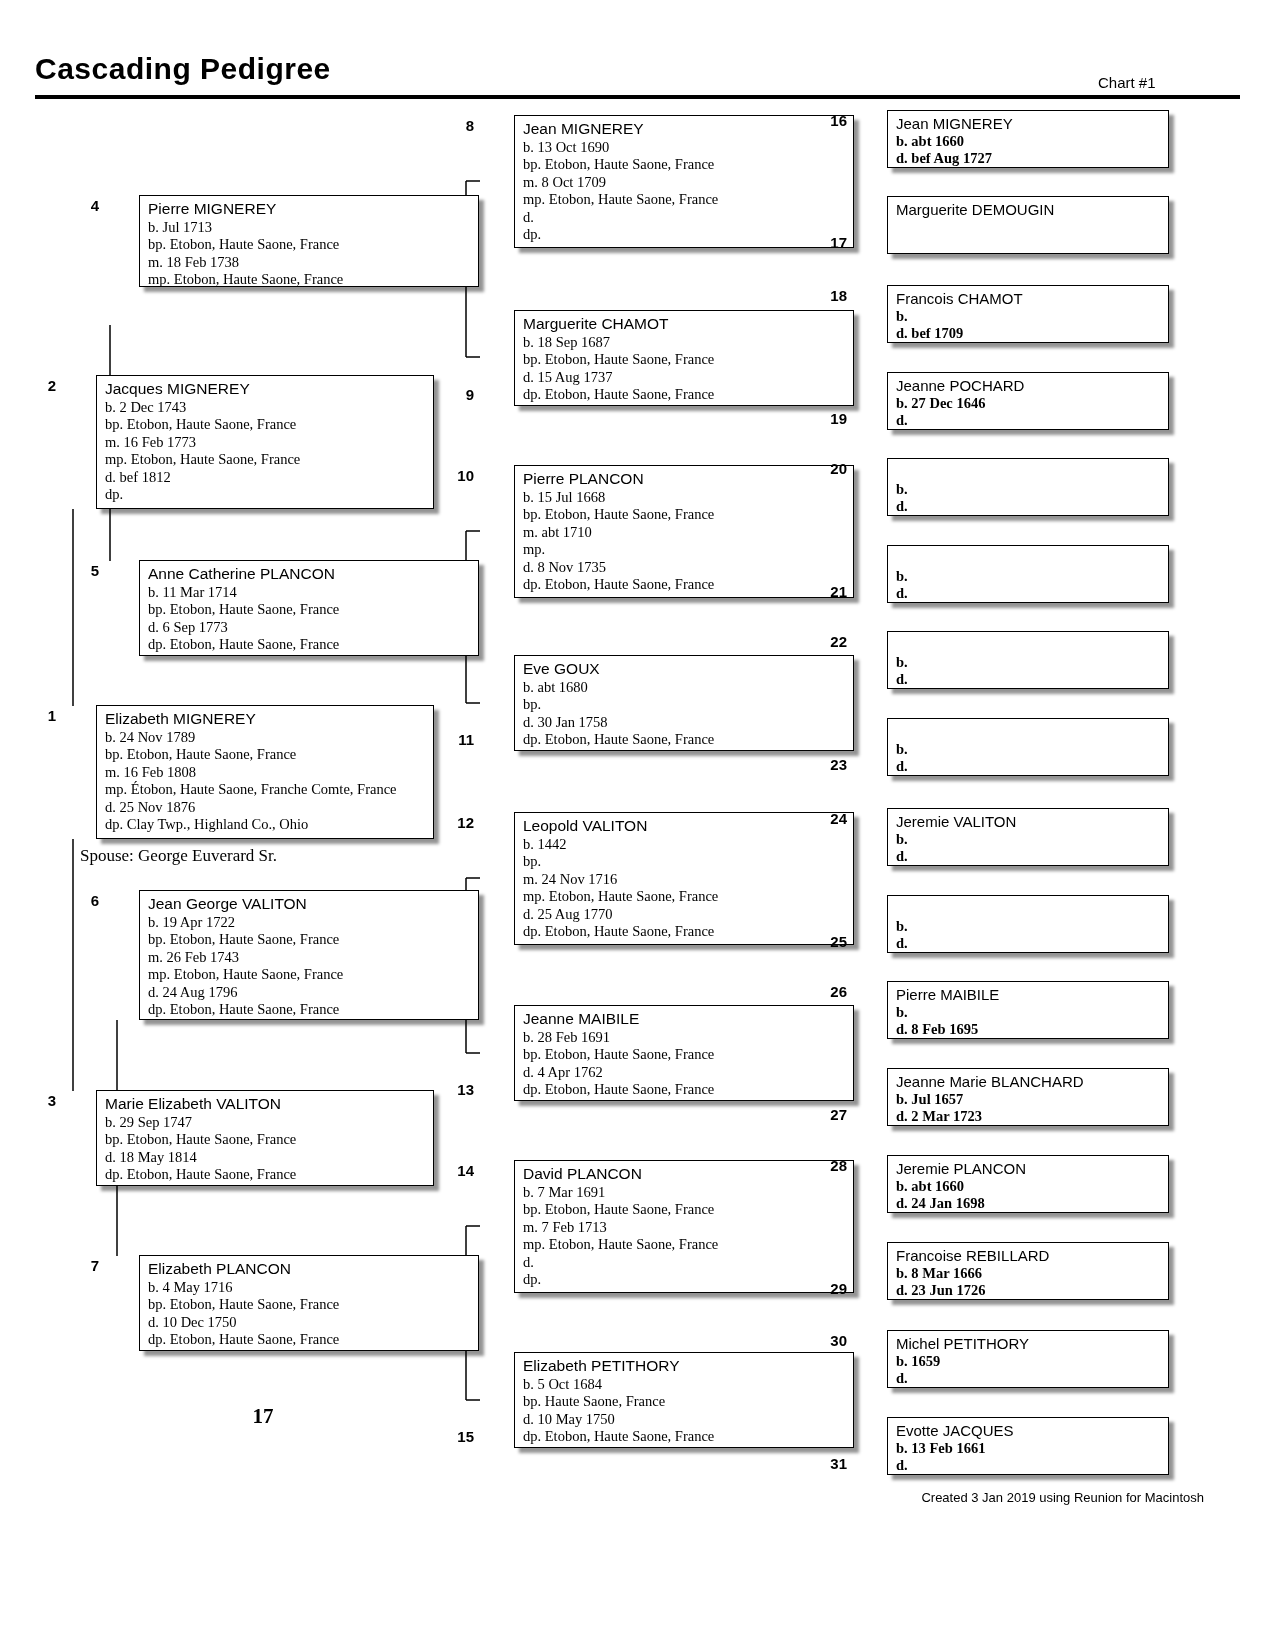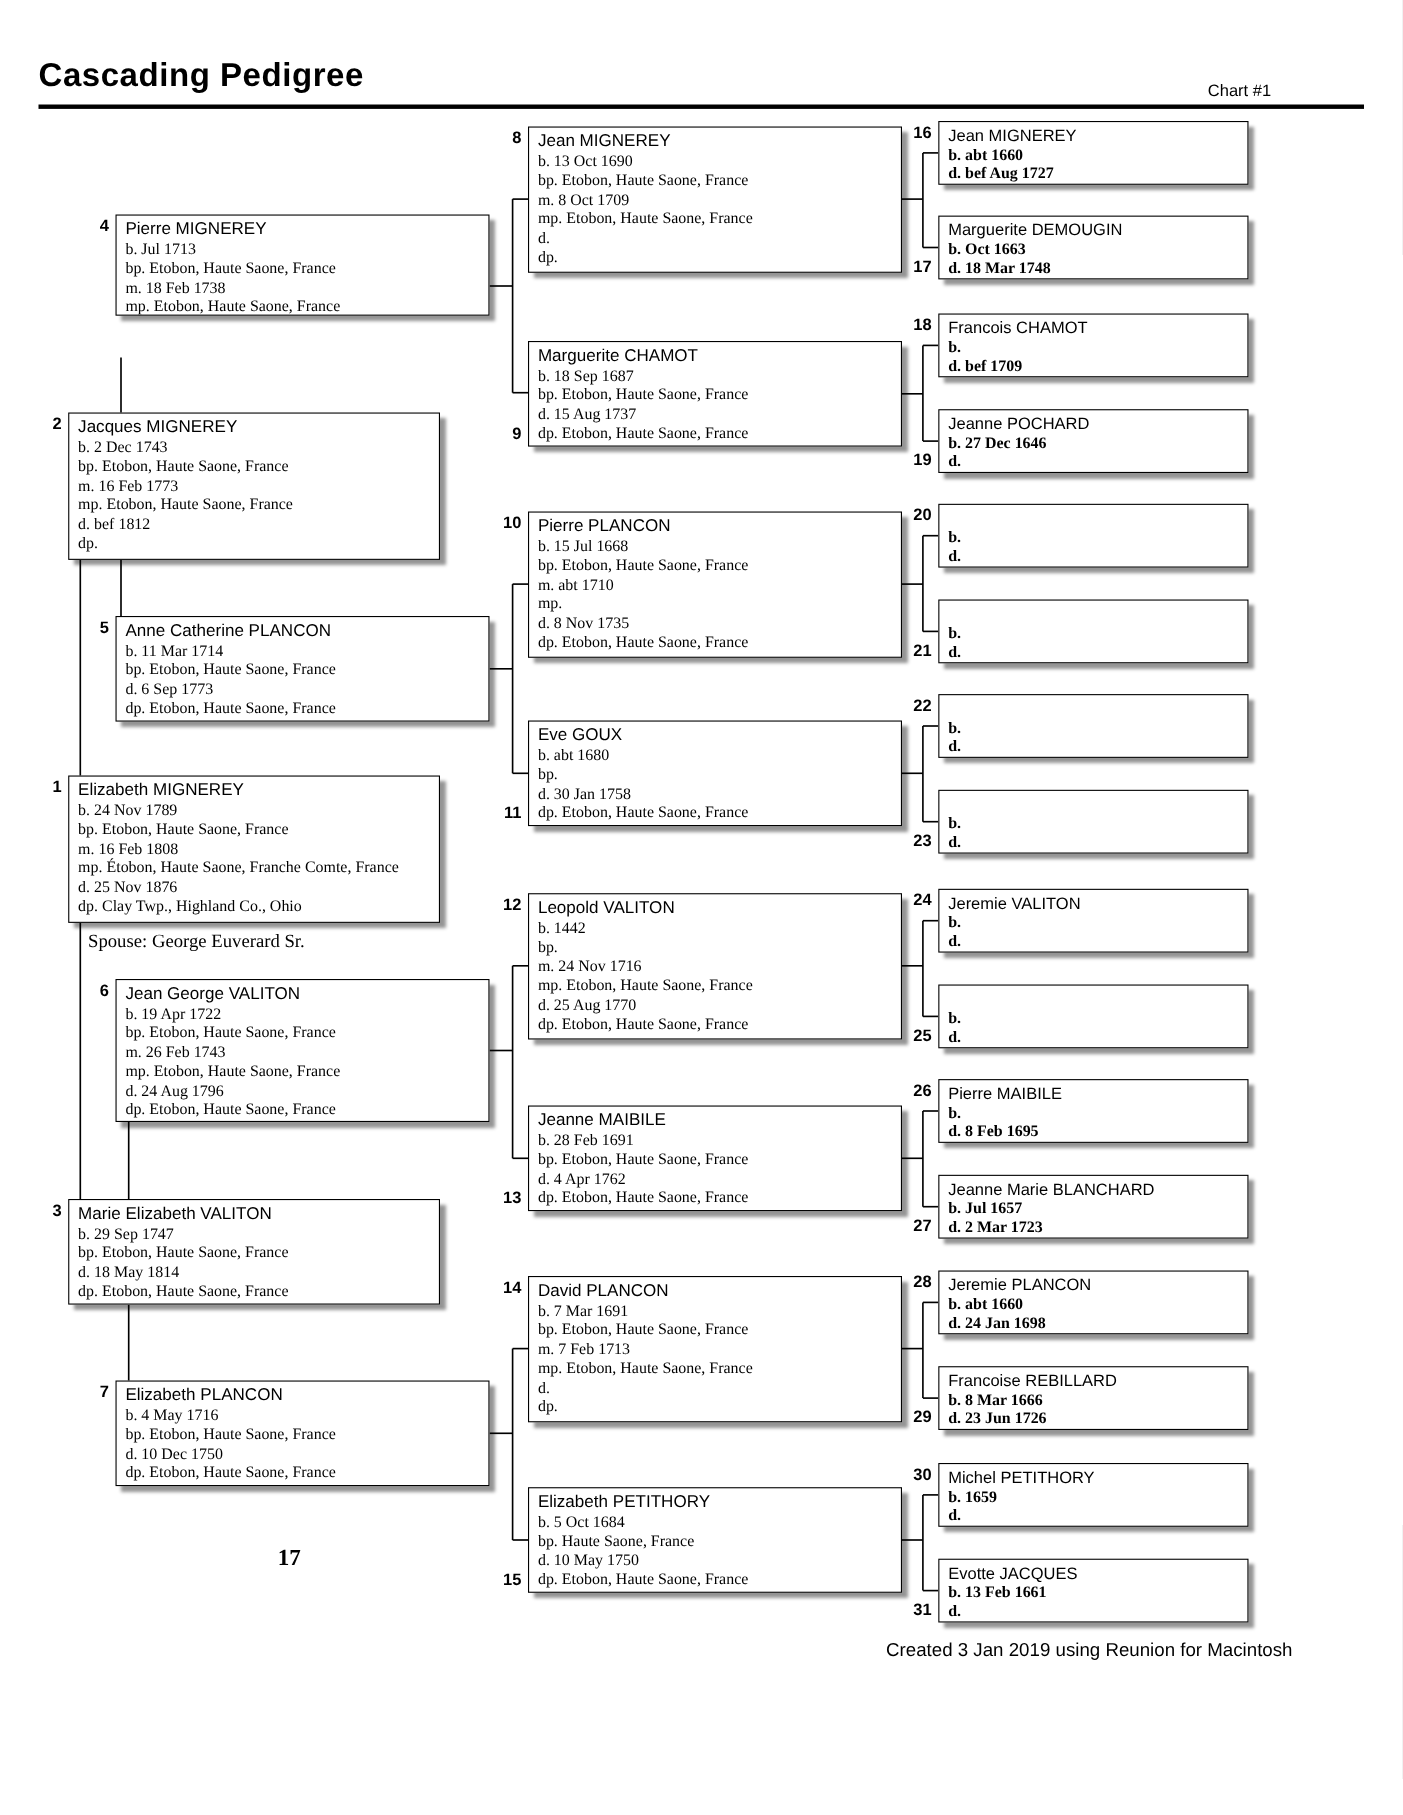--- a/index.html
+++ b/index.html
@@ -7,21 +7,21 @@
   #page{position:relative;width:1275px;height:1650px;background:#ffffff;margin:0 auto;
         font-family:"Liberation Sans",sans-serif;color:#000;overflow:hidden;}
 
   
   .title{position:absolute;left:35px;top:52px;font-size:30px;font-weight:bold;letter-spacing:0.5px;}
   .chart-label{position:absolute;left:1098px;top:74px;font-size:15px;}
   .title-rule{position:absolute;left:35px;top:95px;width:1205px;height:4px;background:#000;}
 
   
   .box{position:absolute;background:#fff;border:1.5px solid #000;box-sizing:border-box;
-       padding:3px 8px 0 8px;overflow:hidden;box-shadow:5px 5px 3px rgba(0,0,0,0.42);}
+       padding:3px 8px 0 8px;overflow:hidden;box-shadow:5px 5px 3px rgba(0,0,0,0.42);margin-left:34px;}
   .box .name{font-family:"Liberation Sans",sans-serif;font-size:15.5px;line-height:20px;min-height:20px;white-space:nowrap;}
   .box .dline{font-family:"Liberation Serif",serif;font-size:14.5px;line-height:17.4px;white-space:nowrap;}
   .box.small{width:282px;height:58px;}
   .box.small .name{font-size:15px;line-height:19px;min-height:19px;}
   .box.small .dline{line-height:17px;font-weight:bold;}
 
   .num{position:absolute;width:30px;text-align:right;font-weight:bold;font-size:15px;line-height:18px;}
 
   .p1{left:62px;top:705px;width:338px;height:134px}  .n1{left:26px;top:707px}
   .p2{left:62px;top:375px;width:338px;height:134px}  .n2{left:26px;top:377px}
@@ -51,21 +51,21 @@
   .p26{left:853px;top:981px} .n26{left:817px;top:983px}
   .p27{left:853px;top:1068px} .n27{left:817px;top:1106px}
   .p28{left:853px;top:1155px} .n28{left:817px;top:1157px}
   .p29{left:853px;top:1242px} .n29{left:817px;top:1280px}
   .p30{left:853px;top:1330px} .n30{left:817px;top:1332px}
   .p31{left:853px;top:1417px} .n31{left:817px;top:1455px}
 
   .spouse-note{position:absolute;left:80px;top:846px;font-family:"Liberation Serif",serif;font-size:17px;}
   .page-number{position:absolute;left:238px;top:1404px;width:50px;text-align:center;
                font-family:"Liberation Serif",serif;font-size:21px;font-weight:bold;}
-  .footer-credit{position:absolute;left:600px;top:1490px;width:575px;text-align:right;font-size:17px;}
+  .footer-credit{position:absolute;left:629px;top:1490px;width:575px;text-align:right;font-size:13px;}
 
   svg.connectors{position:absolute;left:0;top:0;pointer-events:none;}
 </style>
 </head>
 <body>
 
 <div id="page">
 
   <div class="title">Cascading Pedigree</div>
   <div class="chart-label">Chart #1</div>
@@ -320,24 +320,20 @@
     <div class="name">Jean MIGNEREY</div>
     <div>
         <div class="dline">b. abt 1660</div>
         <div class="dline">d. bef Aug 1727</div>
       </div>
   </div>
   <div class="num n16">16</div>
 
   <div class="box small p17">
     <div class="name">Marguerite DEMOUGIN</div>
-    <div>
-        <div class="dline">b. Oct 1663</div>
-        <div class="dline">d. 18 Mar 1748</div>
-      </div>
   </div>
   <div class="num n17">17</div>
 
   <div class="box small p18">
     <div class="name">Francois CHAMOT</div>
     <div>
         <div class="dline">b.</div>
         <div class="dline">d. bef 1709</div>
       </div>
   </div>

